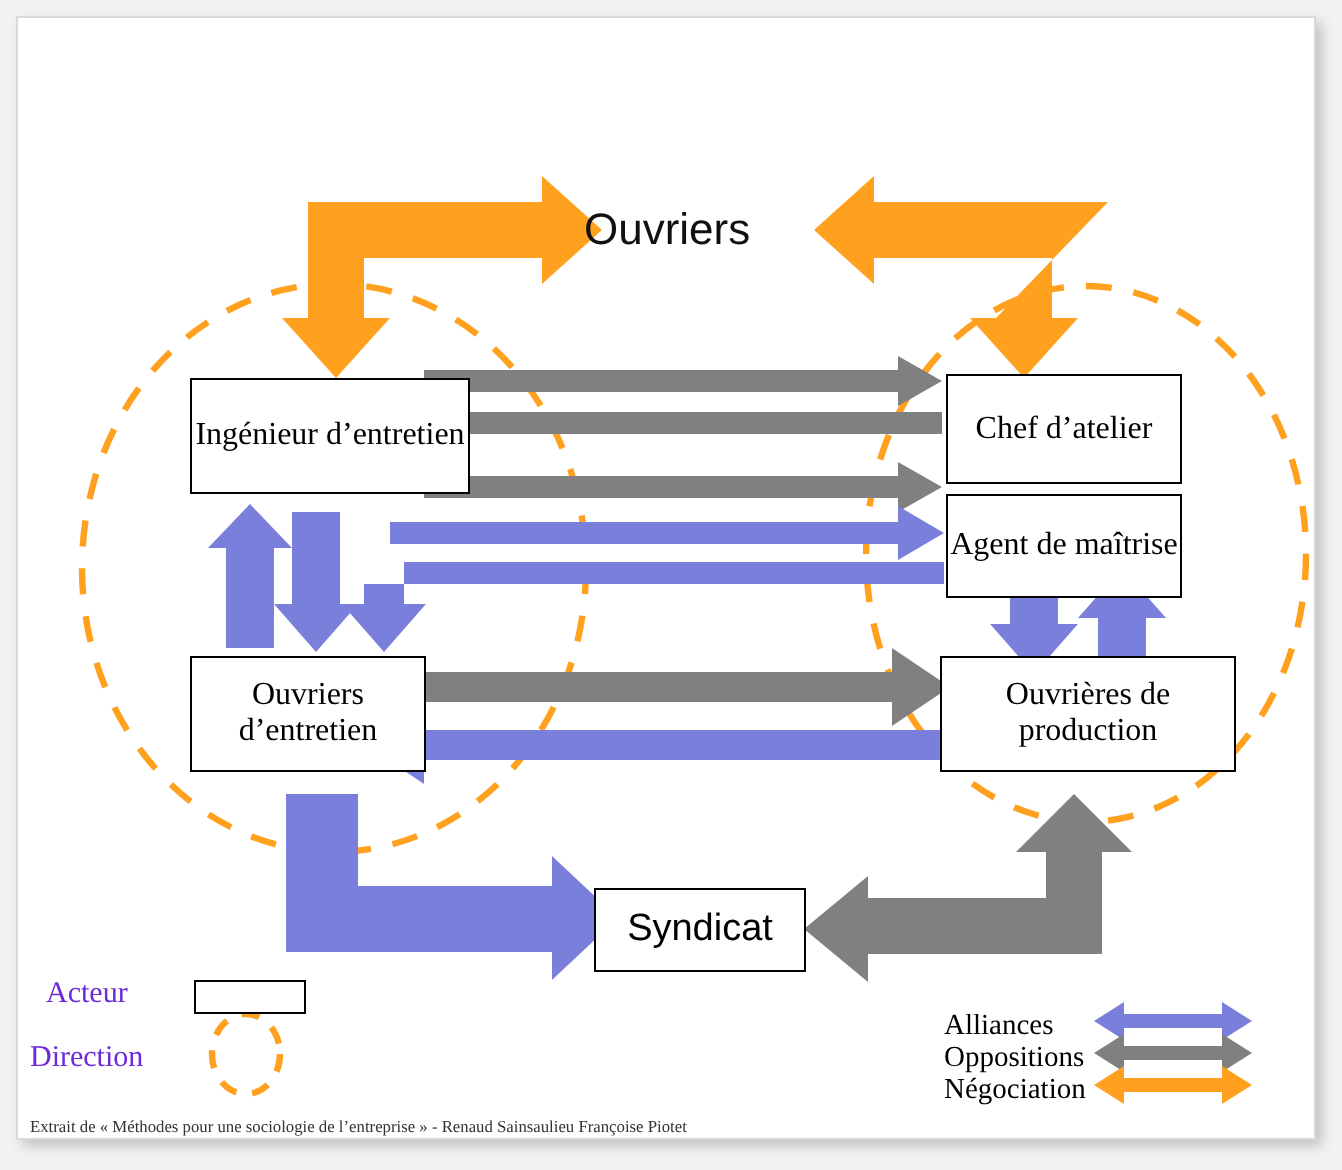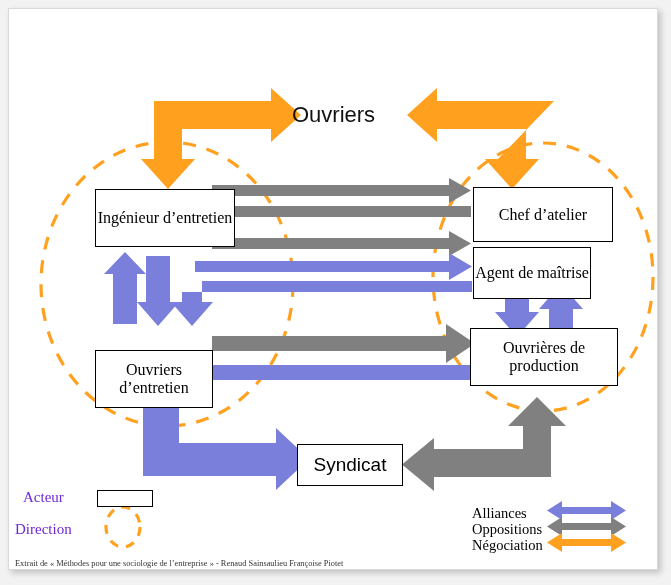--- a/index.html
+++ b/index.html
@@ -138,25 +138,25 @@
       <path d="M 538 517.5 L 553 508 L 553 514 L 602 514 L 602 508 L 617 517.5 L 602 527 L 602 521 L 553 521 L 553 527 Z" fill="#808080"></path>
       <path d="M 538 533.5 L 553 524 L 553 530 L 602 530 L 602 524 L 617 533.5 L 602 543 L 602 537 L 553 537 L 553 543 Z" fill="#FFA01E"></path>
 
       <ellipse cx="114" cy="518" rx="17" ry="20" fill="none" stroke="#FFA01E" stroke-width="3.2" stroke-dasharray="9 8"></ellipse>
     </svg>
 
     <div id="direction-label">Ouvriers</div>
 
     <div class="node" style="left:86px; top:180px; width:140px; height:58px;">Ingénieur d’entretien</div>
 
-    <div class="node" style="left:464px; top:178px; width:140px; height:55px;">Chef d’atelier</div>
+    <div class="node" style="left:464px; top:178px; width:118px; height:55px;">Chef d’atelier</div>
 
     <div class="node" style="left:464px; top:238px; width:118px; height:52px;">Agent de maîtrise</div>
 
-    <div class="node" style="left:86px; top:319px; width:118px; height:58px;margin-top:22px;">Ouvriers d’entretien</div>
+    <div class="node" style="left:86px; top:319px; width:118px; height:58px;">Ouvriers d’entretien</div>
 
     <div class="node" style="left:461px; top:319px; width:148px; height:58px;">Ouvrières de production</div>
 
     <div class="node" id="syndicat">Syndicat</div>
 
     <div class="legend-text" id="lg-acteur">Acteur</div>
     <div id="lg-acteur-box"></div>
     <div class="legend-text" id="lg-coalitions">Direction</div>
 
     <div class="rlegend" id="rl-1">Alliances</div>

